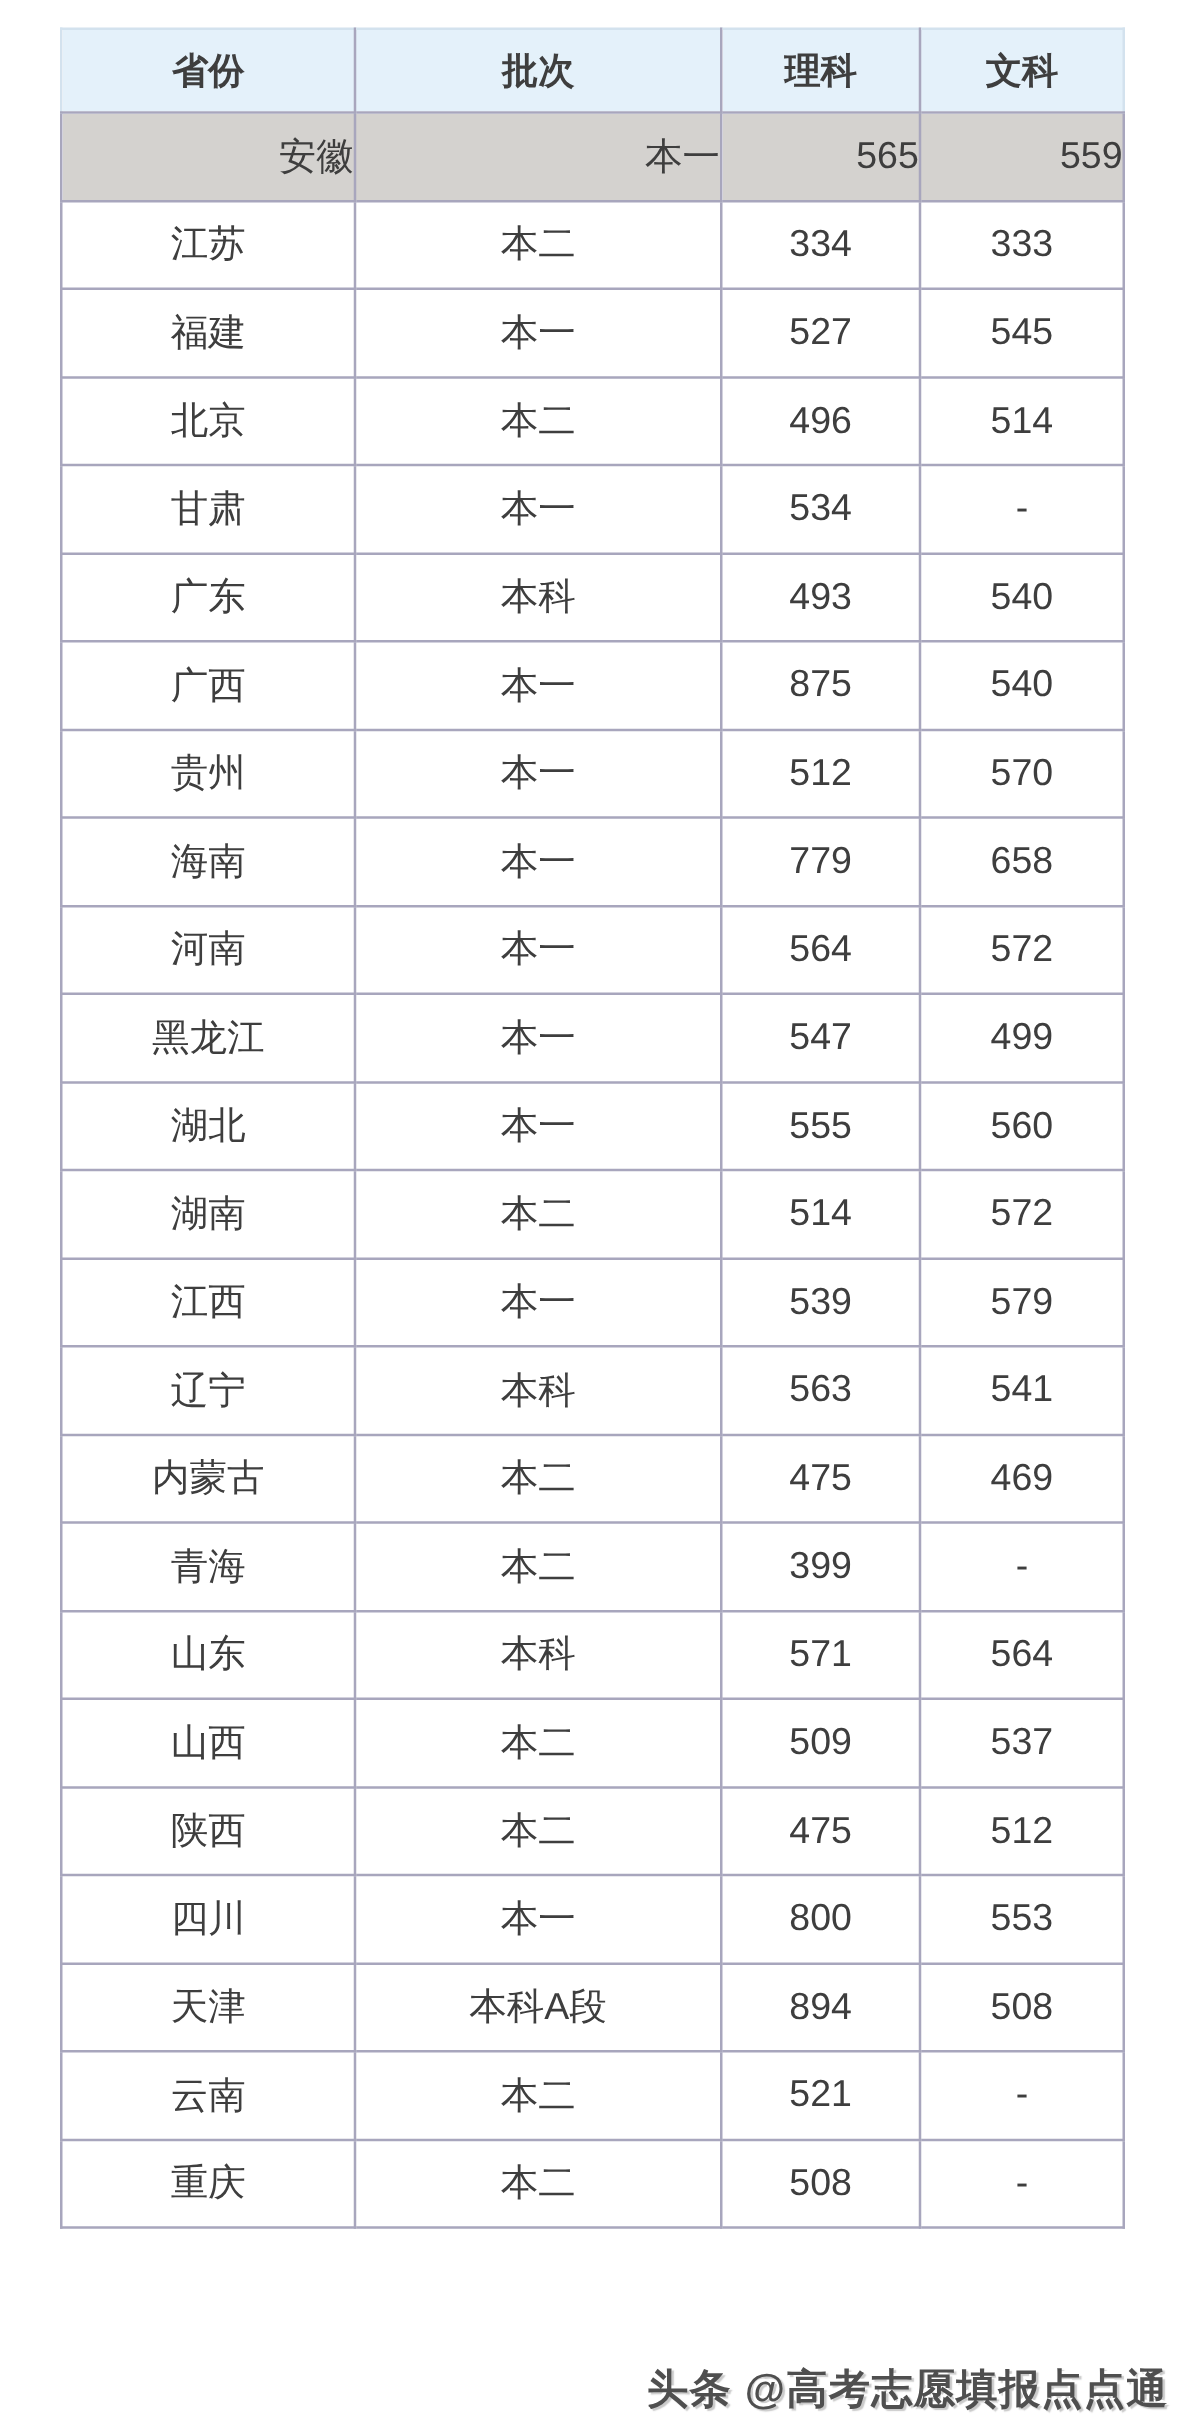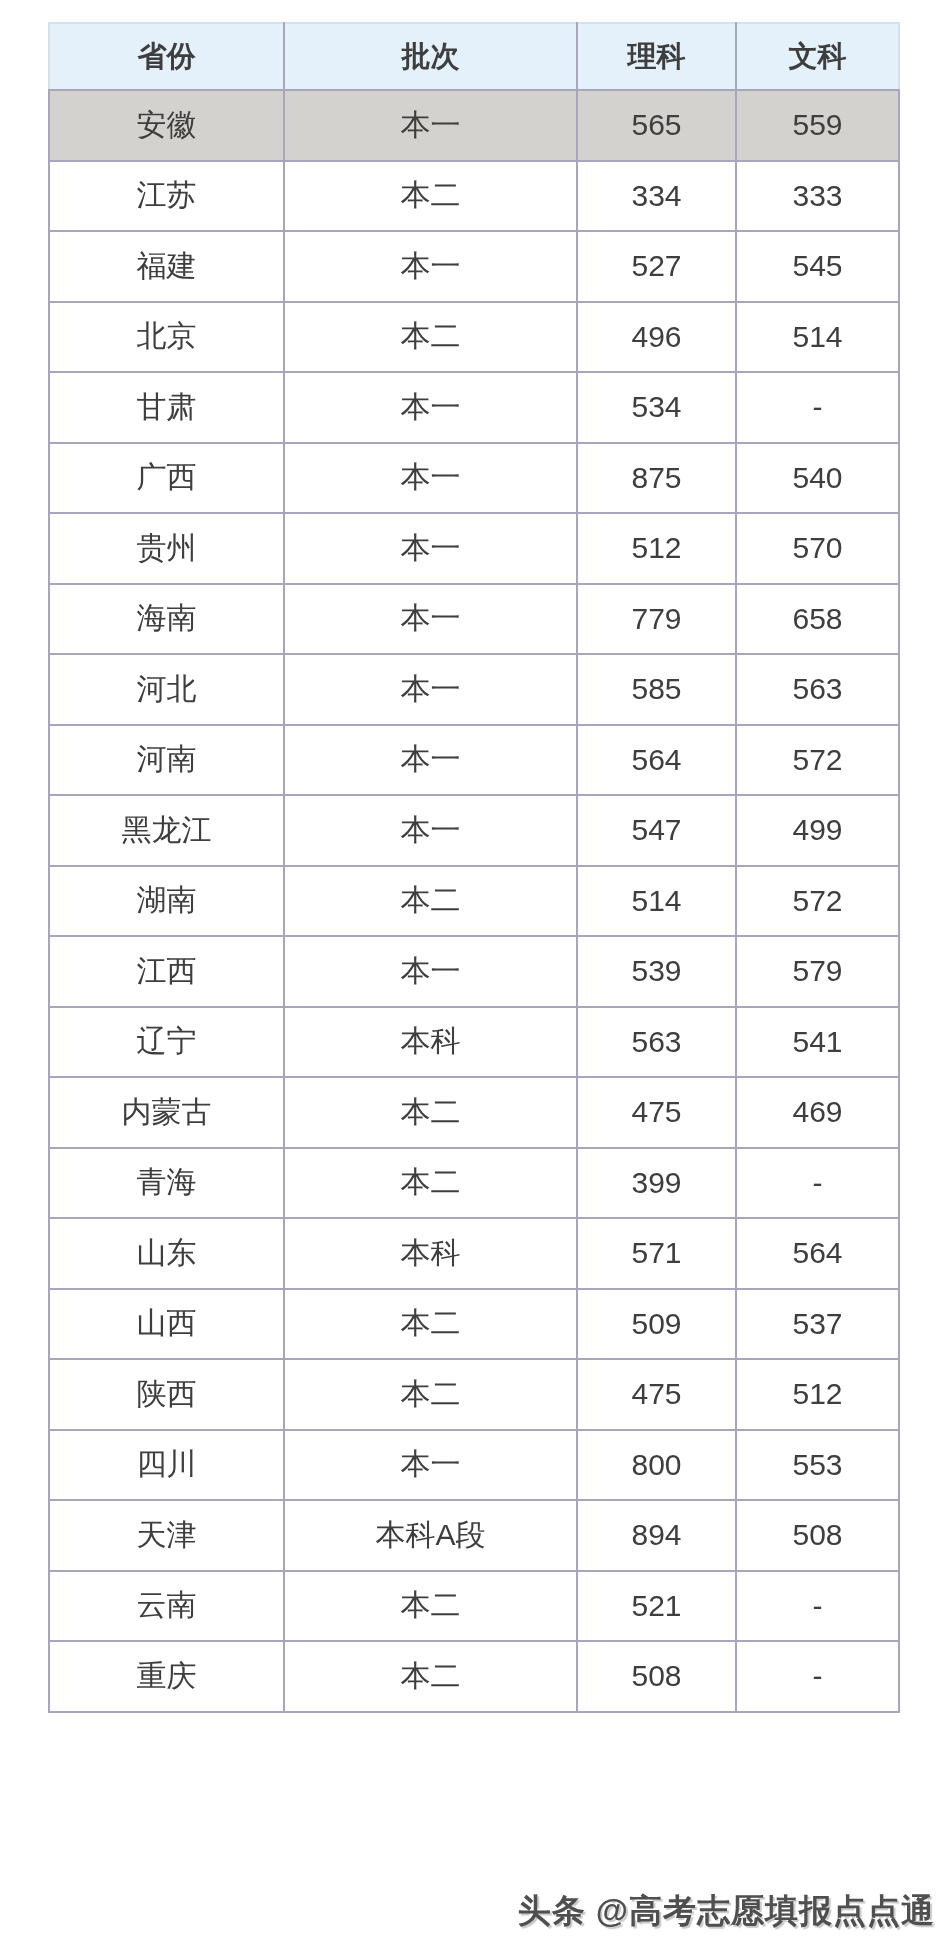--- a/index.html
+++ b/index.html
@@ -41,20 +41,21 @@
   table.scores thead th:first-child { border-left-color: #d3e2ee; }
   table.scores thead th:last-child  { border-right-color: #d3e2ee; text-align: center; }
   table.scores tbody td {
     height: 70.5px;
     background: var(--row-bg, #ffffff);
     font-size: 30px;
     font-weight: 400;
   }
   table.scores tbody tr.highlight td {
     background: var(--highlight-row-bg, #d4d2cf);
+    text-align: right;
   }
   .watermark {
     position: absolute;
     top: 1889px;
     right: 10px;
     font-size: 33px;
     font-weight: 700;
     letter-spacing: 1px;
     white-space: nowrap;
     color: var(--watermark-color, #4f4f4f);
@@ -108,54 +109,60 @@
           <td>496</td>
           <td>514</td>
         </tr>
         <tr>
           <td>甘肃</td>
           <td>本一</td>
           <td>534</td>
           <td>-</td>
         </tr>
         <tr>
+          <td>广东</td>
+          <td>本科</td>
+          <td>493</td>
+          <td>540</td>
+        </tr>
+        <tr>
           <td>广西</td>
           <td>本一</td>
           <td>875</td>
           <td>540</td>
         </tr>
         <tr>
           <td>贵州</td>
           <td>本一</td>
           <td>512</td>
           <td>570</td>
         </tr>
         <tr>
           <td>海南</td>
           <td>本一</td>
           <td>779</td>
           <td>658</td>
         </tr>
         <tr>
-          <td>河北</td>
-          <td>本一</td>
-          <td>585</td>
-          <td>563</td>
-        </tr>
-        <tr>
           <td>河南</td>
           <td>本一</td>
           <td>564</td>
           <td>572</td>
         </tr>
         <tr>
           <td>黑龙江</td>
           <td>本一</td>
           <td>547</td>
           <td>499</td>
+        </tr>
+        <tr>
+          <td>湖北</td>
+          <td>本一</td>
+          <td>555</td>
+          <td>560</td>
         </tr>
         <tr>
           <td>湖南</td>
           <td>本二</td>
           <td>514</td>
           <td>572</td>
         </tr>
         <tr>
           <td>江西</td>
           <td>本一</td>

